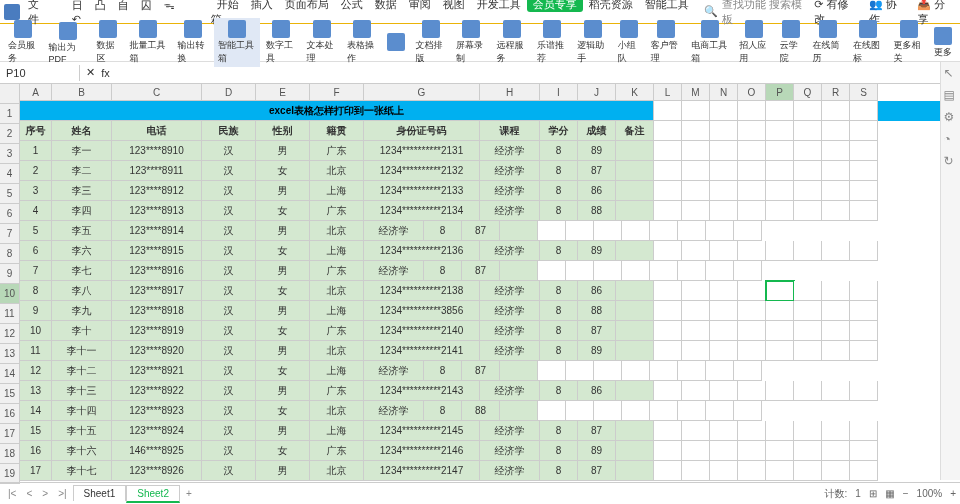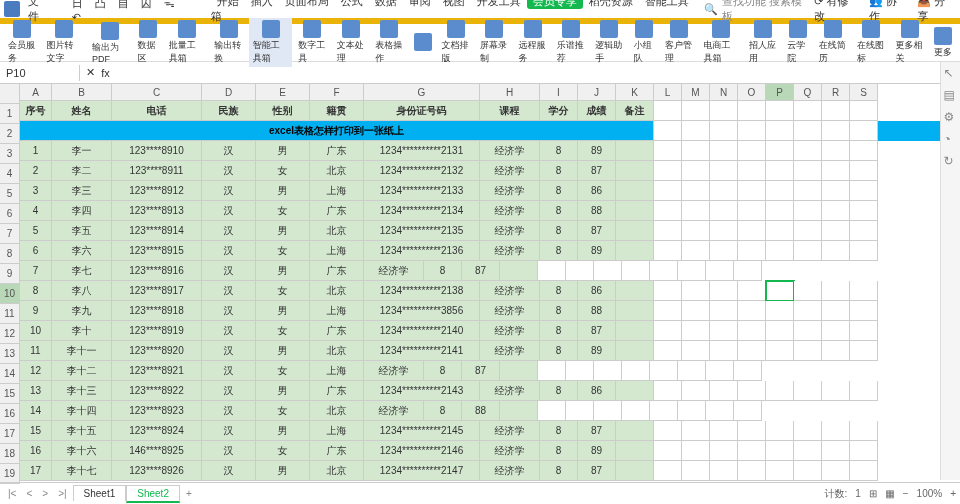--- a/index.html
+++ b/index.html
@@ -1,17 +1,17 @@
 <!DOCTYPE html>
 <html><head>
 <meta charset="utf-8">
 <style>
 *{margin:0;padding:0;box-sizing:border-box;font-family:"Microsoft YaHei",Arial,sans-serif}
 body{width:960px;height:504px;overflow:hidden;background:#fff;font-size:11px;color:#333;position:relative}
-.top-menu{height:24px;display:flex;align-items:center;padding:0 4px;border-bottom:6px solid #eab308;gap:2px}
+.top-menu{height:24px;display:flex;align-items:center;padding:0 4px;border-bottom:1px solid #eab308;gap:2px}
 .logo-icon{width:16px;height:16px;background:#4a7cbf;border-radius:2px}
 .menu-left{display:flex;align-items:center;gap:10px;font-size:11px}
 .menu-item{padding:2px 6px;cursor:pointer}
 .menu-item.active{background:#14b84f;color:#fff;border-radius:3px}
 .menu-right{margin-left:auto;display:flex;align-items:center;gap:10px;font-size:11px}
 .search-box{display:flex;align-items:center;gap:4px;color:#888}
 .ribbon{height:38px;display:flex;align-items:center;padding:2px 4px;border-bottom:1px solid #ddd;gap:2px}
 .rib-btn{display:flex;flex-direction:column;align-items:center;padding:2px 4px;font-size:9px;cursor:pointer;gap:1px}
 .rib-ico{width:18px;height:18px;background:#5b8dce;border-radius:2px}
 .rib-btn.active{background:#e0e8f5}
@@ -63,24 +63,20 @@
     </div>
 </div>
 
 <div class="ribbon" id="ribbon">
     <div class="rib-btn">
       <div class="rib-ico"></div>
       <span>会员服务</span>
     </div>
     <div class="rib-btn">
       <div class="rib-ico"></div>
-      <span>图片转文字</span>
-    </div>
-    <div class="rib-btn">
-      <div class="rib-ico"></div>
       <span>输出为PDF</span>
     </div>
     <div class="rib-btn">
       <div class="rib-ico"></div>
       <span>数据区</span>
     </div>
     <div class="rib-btn">
       <div class="rib-ico"></div>
       <span>批量工具箱</span>
     </div>
@@ -213,20 +209,31 @@
         <div class="ch" style="width:28px">L</div>
         <div class="ch" style="width:28px">M</div>
         <div class="ch" style="width:28px">N</div>
         <div class="ch" style="width:28px">O</div>
         <div class="ch sel" style="width:28px">P</div>
         <div class="ch" style="width:28px">Q</div>
         <div class="ch" style="width:28px">R</div>
         <div class="ch" style="width:28px">S</div>
       </div>
     <div class="grid" id="grid">
+        <div class="row title-row">
+          <div class="cell" style="width:634px">excel表格怎样打印到一张纸上</div>
+          <div class="cell blank" style="width:28px"></div>
+          <div class="cell blank" style="width:28px"></div>
+          <div class="cell blank" style="width:28px"></div>
+          <div class="cell blank" style="width:28px"></div>
+          <div class="cell blank" style="width:28px"></div>
+          <div class="cell blank" style="width:28px"></div>
+          <div class="cell blank" style="width:28px"></div>
+          <div class="cell blank" style="width:28px"></div>
+        </div>
         <div class="row head-row">
           <div class="cell" style="width:32px">序号</div>
           <div class="cell" style="width:60px">姓名</div>
           <div class="cell" style="width:90px">电话</div>
           <div class="cell" style="width:54px">民族</div>
           <div class="cell" style="width:54px">性别</div>
           <div class="cell" style="width:54px">籍贯</div>
           <div class="cell" style="width:116px">身份证号码</div>
           <div class="cell" style="width:60px">课程</div>
           <div class="cell" style="width:38px">学分</div>
@@ -234,31 +241,20 @@
           <div class="cell" style="width:38px">备注</div>
           <div class="cell blank" style="width:28px"></div>
           <div class="cell blank" style="width:28px"></div>
           <div class="cell blank" style="width:28px"></div>
           <div class="cell blank" style="width:28px"></div>
           <div class="cell blank" style="width:28px"></div>
           <div class="cell blank" style="width:28px"></div>
           <div class="cell blank" style="width:28px"></div>
           <div class="cell blank" style="width:28px"></div>
         </div>
-        <div class="row title-row">
-          <div class="cell" style="width:634px">excel表格怎样打印到一张纸上</div>
-          <div class="cell blank" style="width:28px"></div>
-          <div class="cell blank" style="width:28px"></div>
-          <div class="cell blank" style="width:28px"></div>
-          <div class="cell blank" style="width:28px"></div>
-          <div class="cell blank" style="width:28px"></div>
-          <div class="cell blank" style="width:28px"></div>
-          <div class="cell blank" style="width:28px"></div>
-          <div class="cell blank" style="width:28px"></div>
-        </div>
         <div class="row data-row">
           <div class="cell" style="width:32px">1</div>
           <div class="cell" style="width:60px">李一</div>
           <div class="cell" style="width:90px">123****8910</div>
           <div class="cell" style="width:54px">汉</div>
           <div class="cell" style="width:54px">男</div>
           <div class="cell" style="width:54px">广东</div>
           <div class="cell" style="width:116px">1234**********2131</div>
           <div class="cell" style="width:60px">经济学</div>
           <div class="cell" style="width:38px">8</div>
@@ -336,21 +332,20 @@
           <div class="cell blank" style="width:28px"></div>
           <div class="cell blank" style="width:28px"></div>
         </div>
         <div class="row data-row">
           <div class="cell" style="width:32px">5</div>
           <div class="cell" style="width:60px">李五</div>
           <div class="cell" style="width:90px">123****8914</div>
           <div class="cell" style="width:54px">汉</div>
           <div class="cell" style="width:54px">男</div>
           <div class="cell" style="width:54px">北京</div>
-          <div class="cell" style="width:116px">1234**********2135</div>
           <div class="cell" style="width:60px">经济学</div>
           <div class="cell" style="width:38px">8</div>
           <div class="cell" style="width:38px">87</div>
           <div class="cell" style="width:38px"></div>
           <div class="cell blank" style="width:28px"></div>
           <div class="cell blank" style="width:28px"></div>
           <div class="cell blank" style="width:28px"></div>
           <div class="cell blank" style="width:28px"></div>
           <div class="cell blank" style="width:28px"></div>
           <div class="cell blank" style="width:28px"></div>

